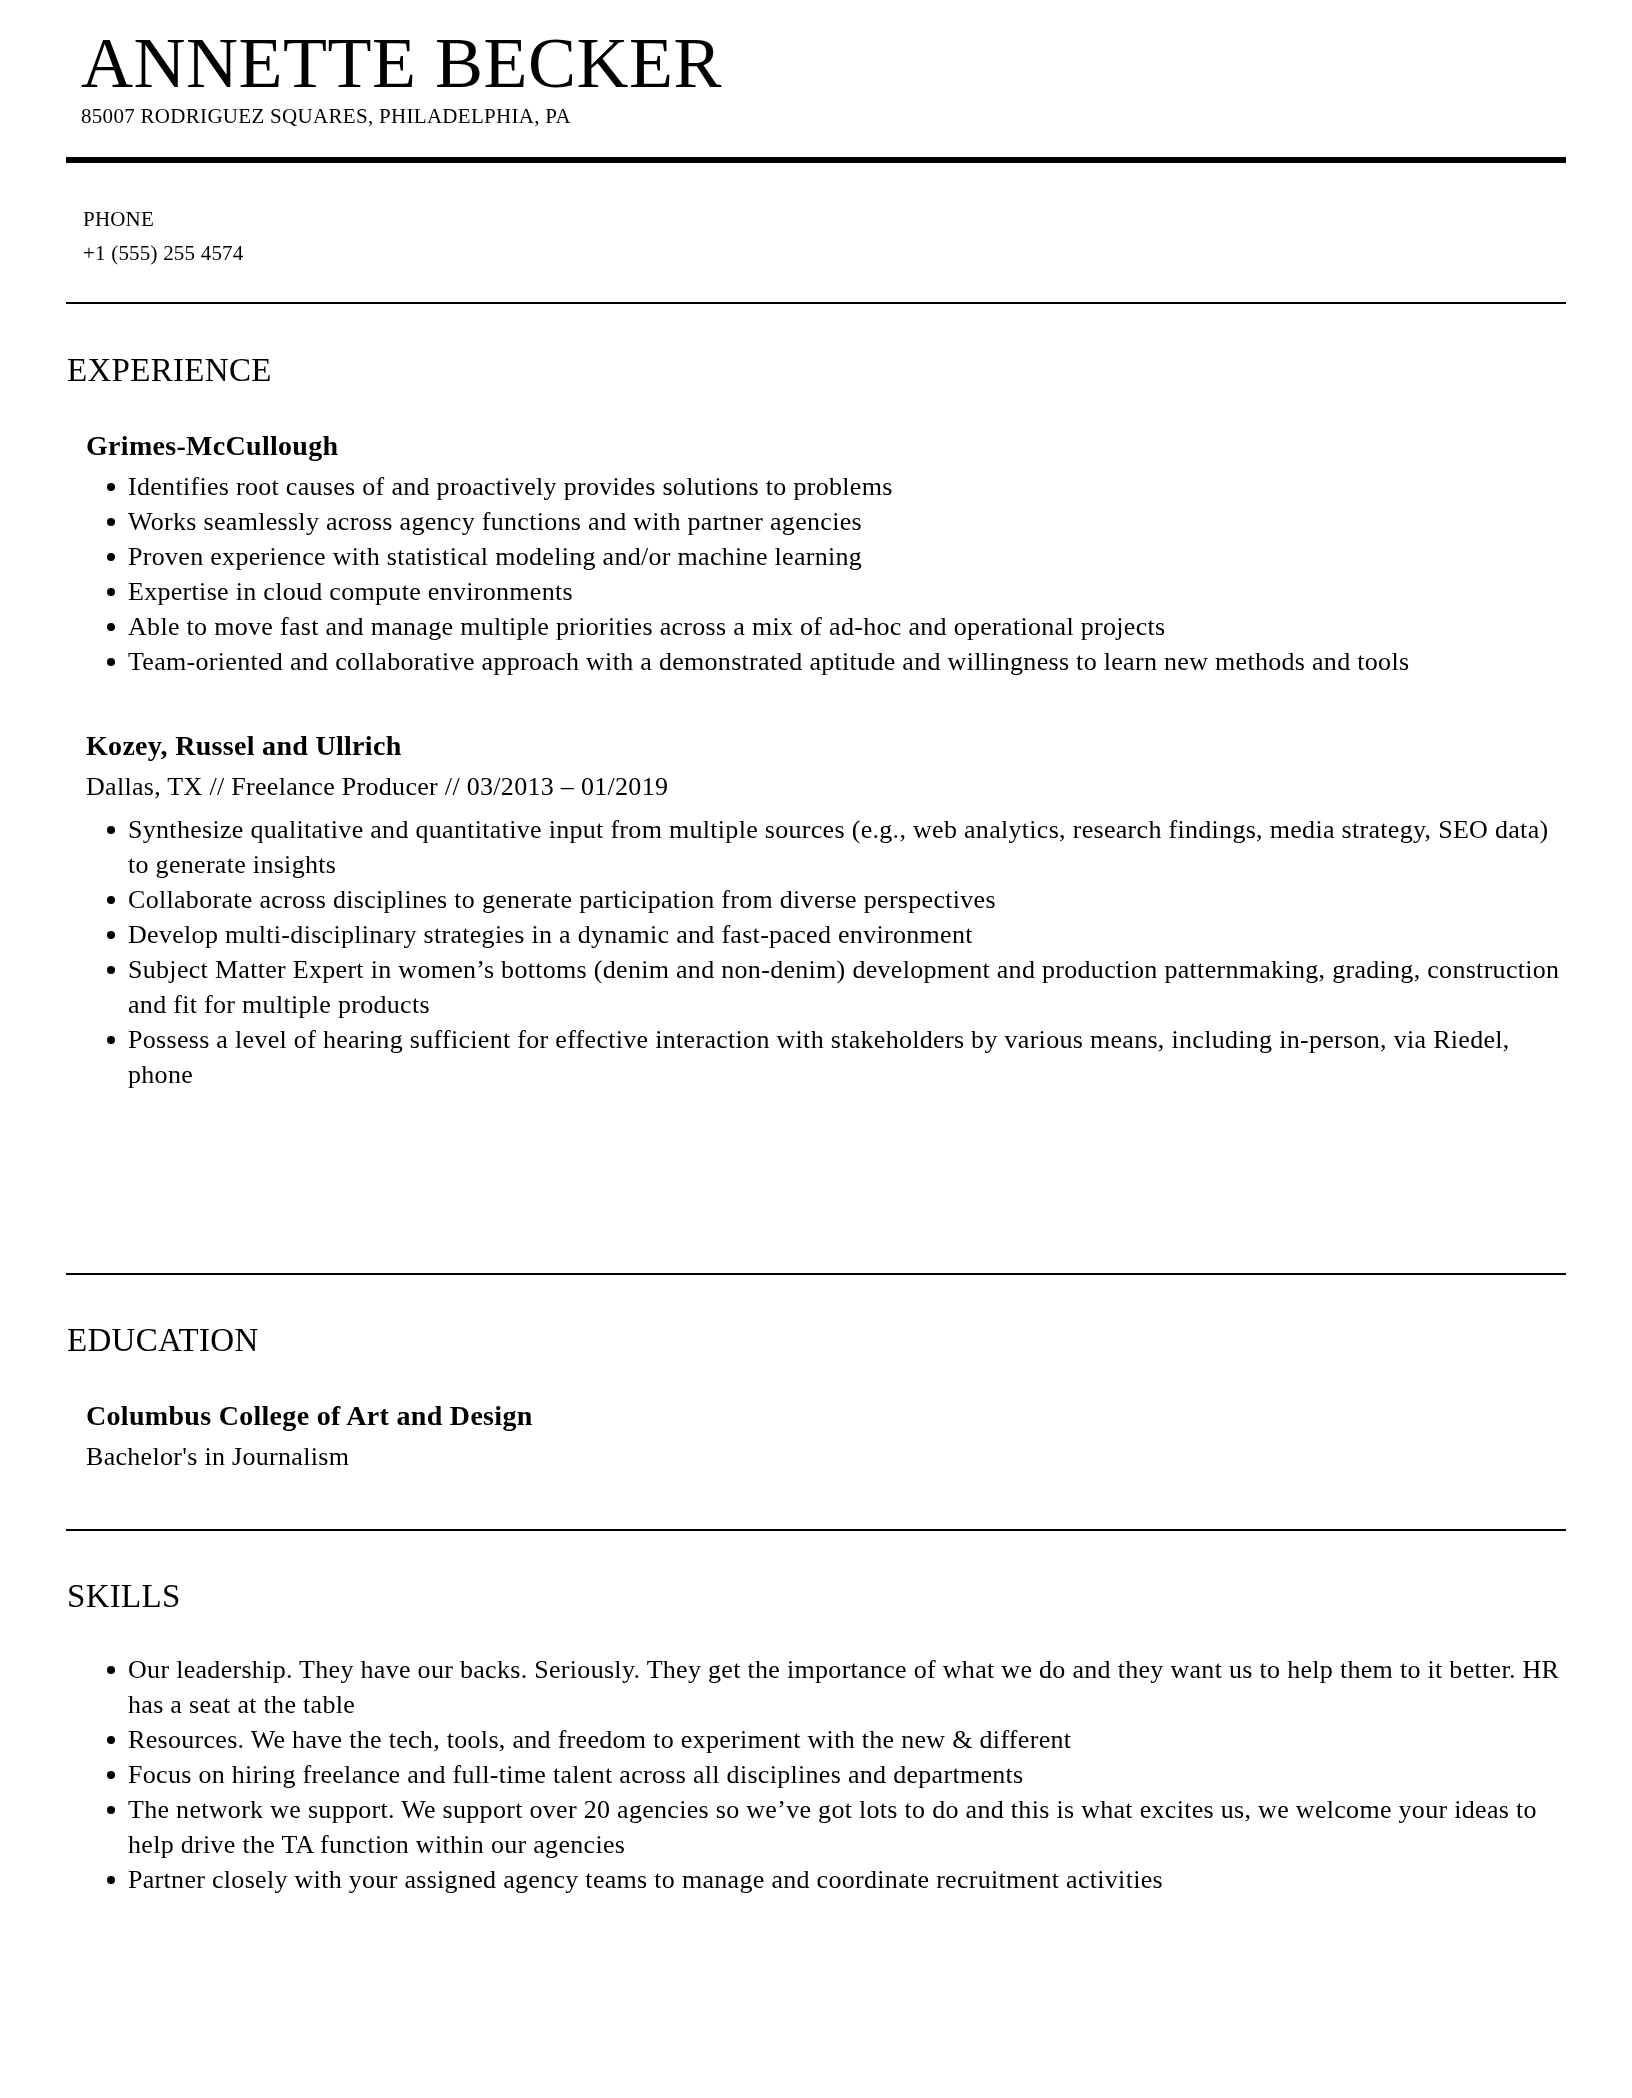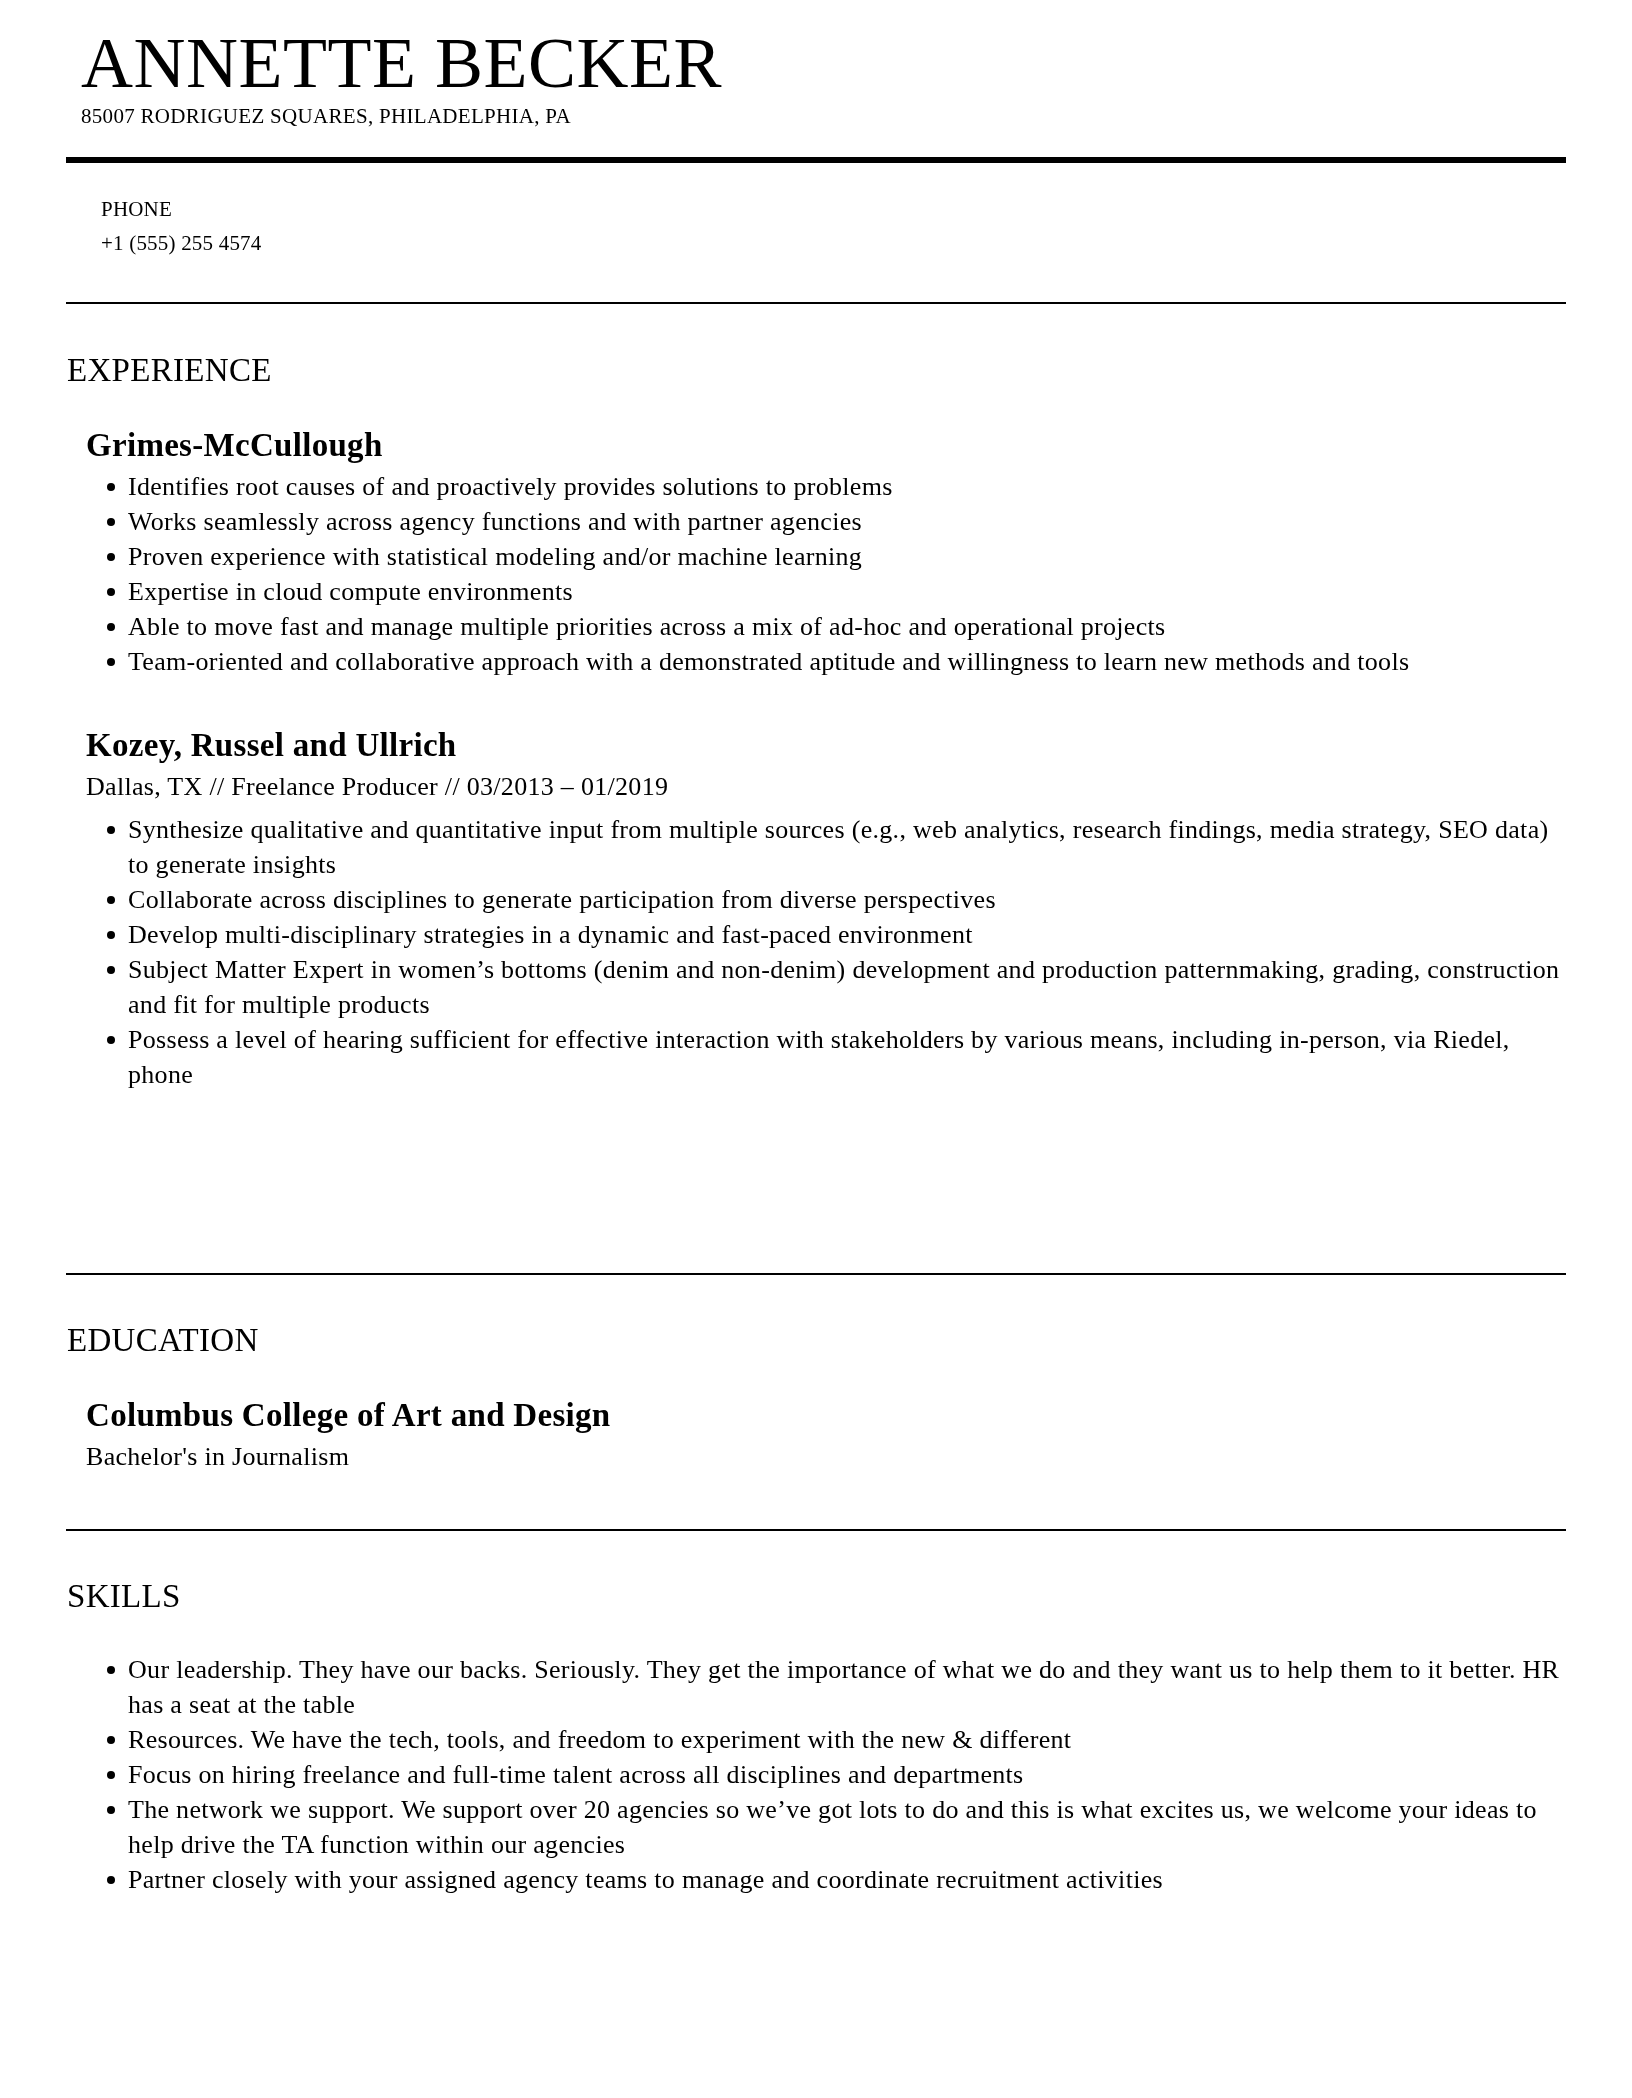--- a/index.html
+++ b/index.html
@@ -16,31 +16,31 @@
   .address {
     position: absolute; left: 0; top: 103px; white-space: nowrap;
     font-size: 21px; line-height: 26px; letter-spacing: 0.3px;
   }
   .rule-thick {
     position: absolute; left: 66px; width: 1500px; top: 157px; height: 6px; background: #000;
   }
   .rule-thin {
     position: absolute; left: 66px; width: 1500px; height: 2px; background: #000;
   }
-  .contact { position: absolute; left: 83px; top: 192px; margin-left: 18px; }
+  .contact { position: absolute; left: 83px; top: 202px; }
   .contact-label, .contact-value {
     font-size: 21px; line-height: 34px; white-space: nowrap; letter-spacing: 0.2px;
   }
   .section-title {
     position: absolute; left: 67px; font-size: 33px; line-height: 40px; white-space: nowrap;
     letter-spacing: 0.3px;
   }
   .block { position: absolute; left: 86px; width: 1480px; }
   .entry { margin: 0 0 49px 0; }
-  .company { font-weight: bold; font-size: 33px; line-height: 35px; letter-spacing: 0.3px; margin: 0 0 6px 0; }
+  .company { font-weight: bold; font-size: 28px; line-height: 35px; letter-spacing: 0.3px; margin: 0 0 6px 0; }
   .meta { font-size: 26px; line-height: 35px; letter-spacing: 0.3px; margin: 0 0 8px 0; }
   ul.bullets {
     list-style: none; margin: 0; padding: 0 0 0 42px;
   }
   ul.bullets li {
     position: relative; font-size: 26px; line-height: 35px; letter-spacing: 0.3px;
   }
   ul.bullets li .dot {
     position: absolute; left: -21px; top: 14px; width: 8px; height: 8px; border-radius: 50%; background: #000;
   }

